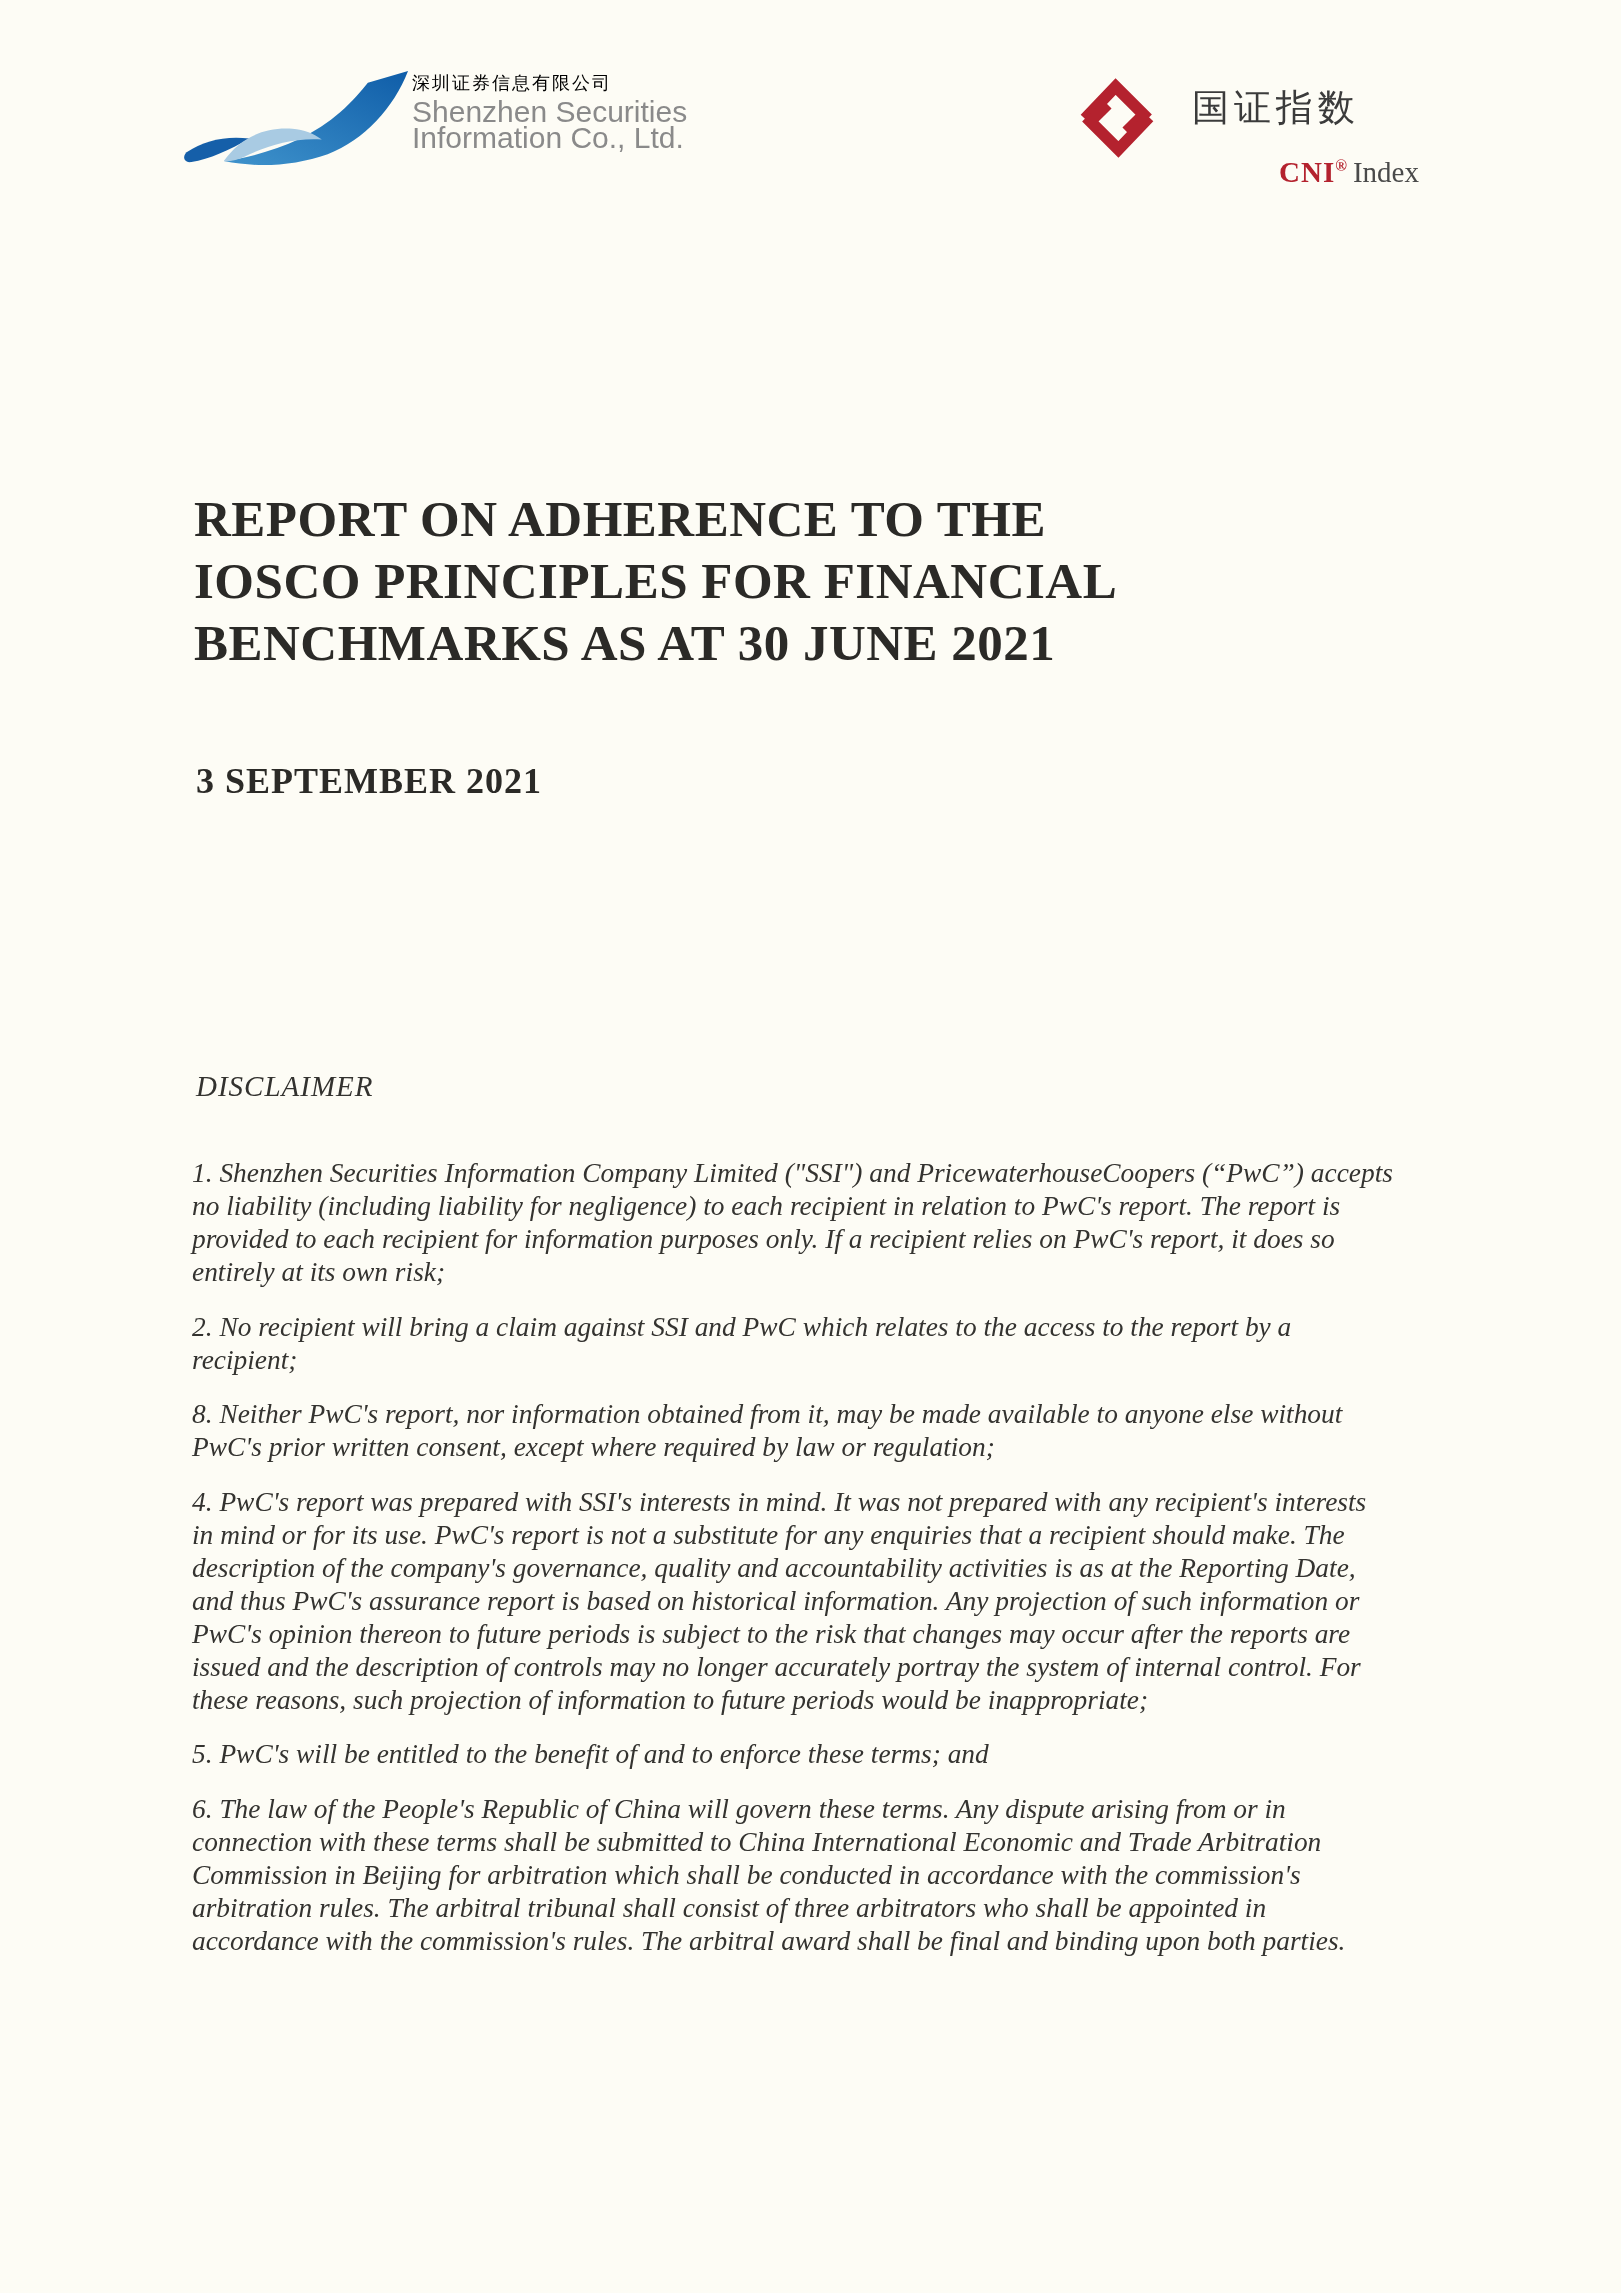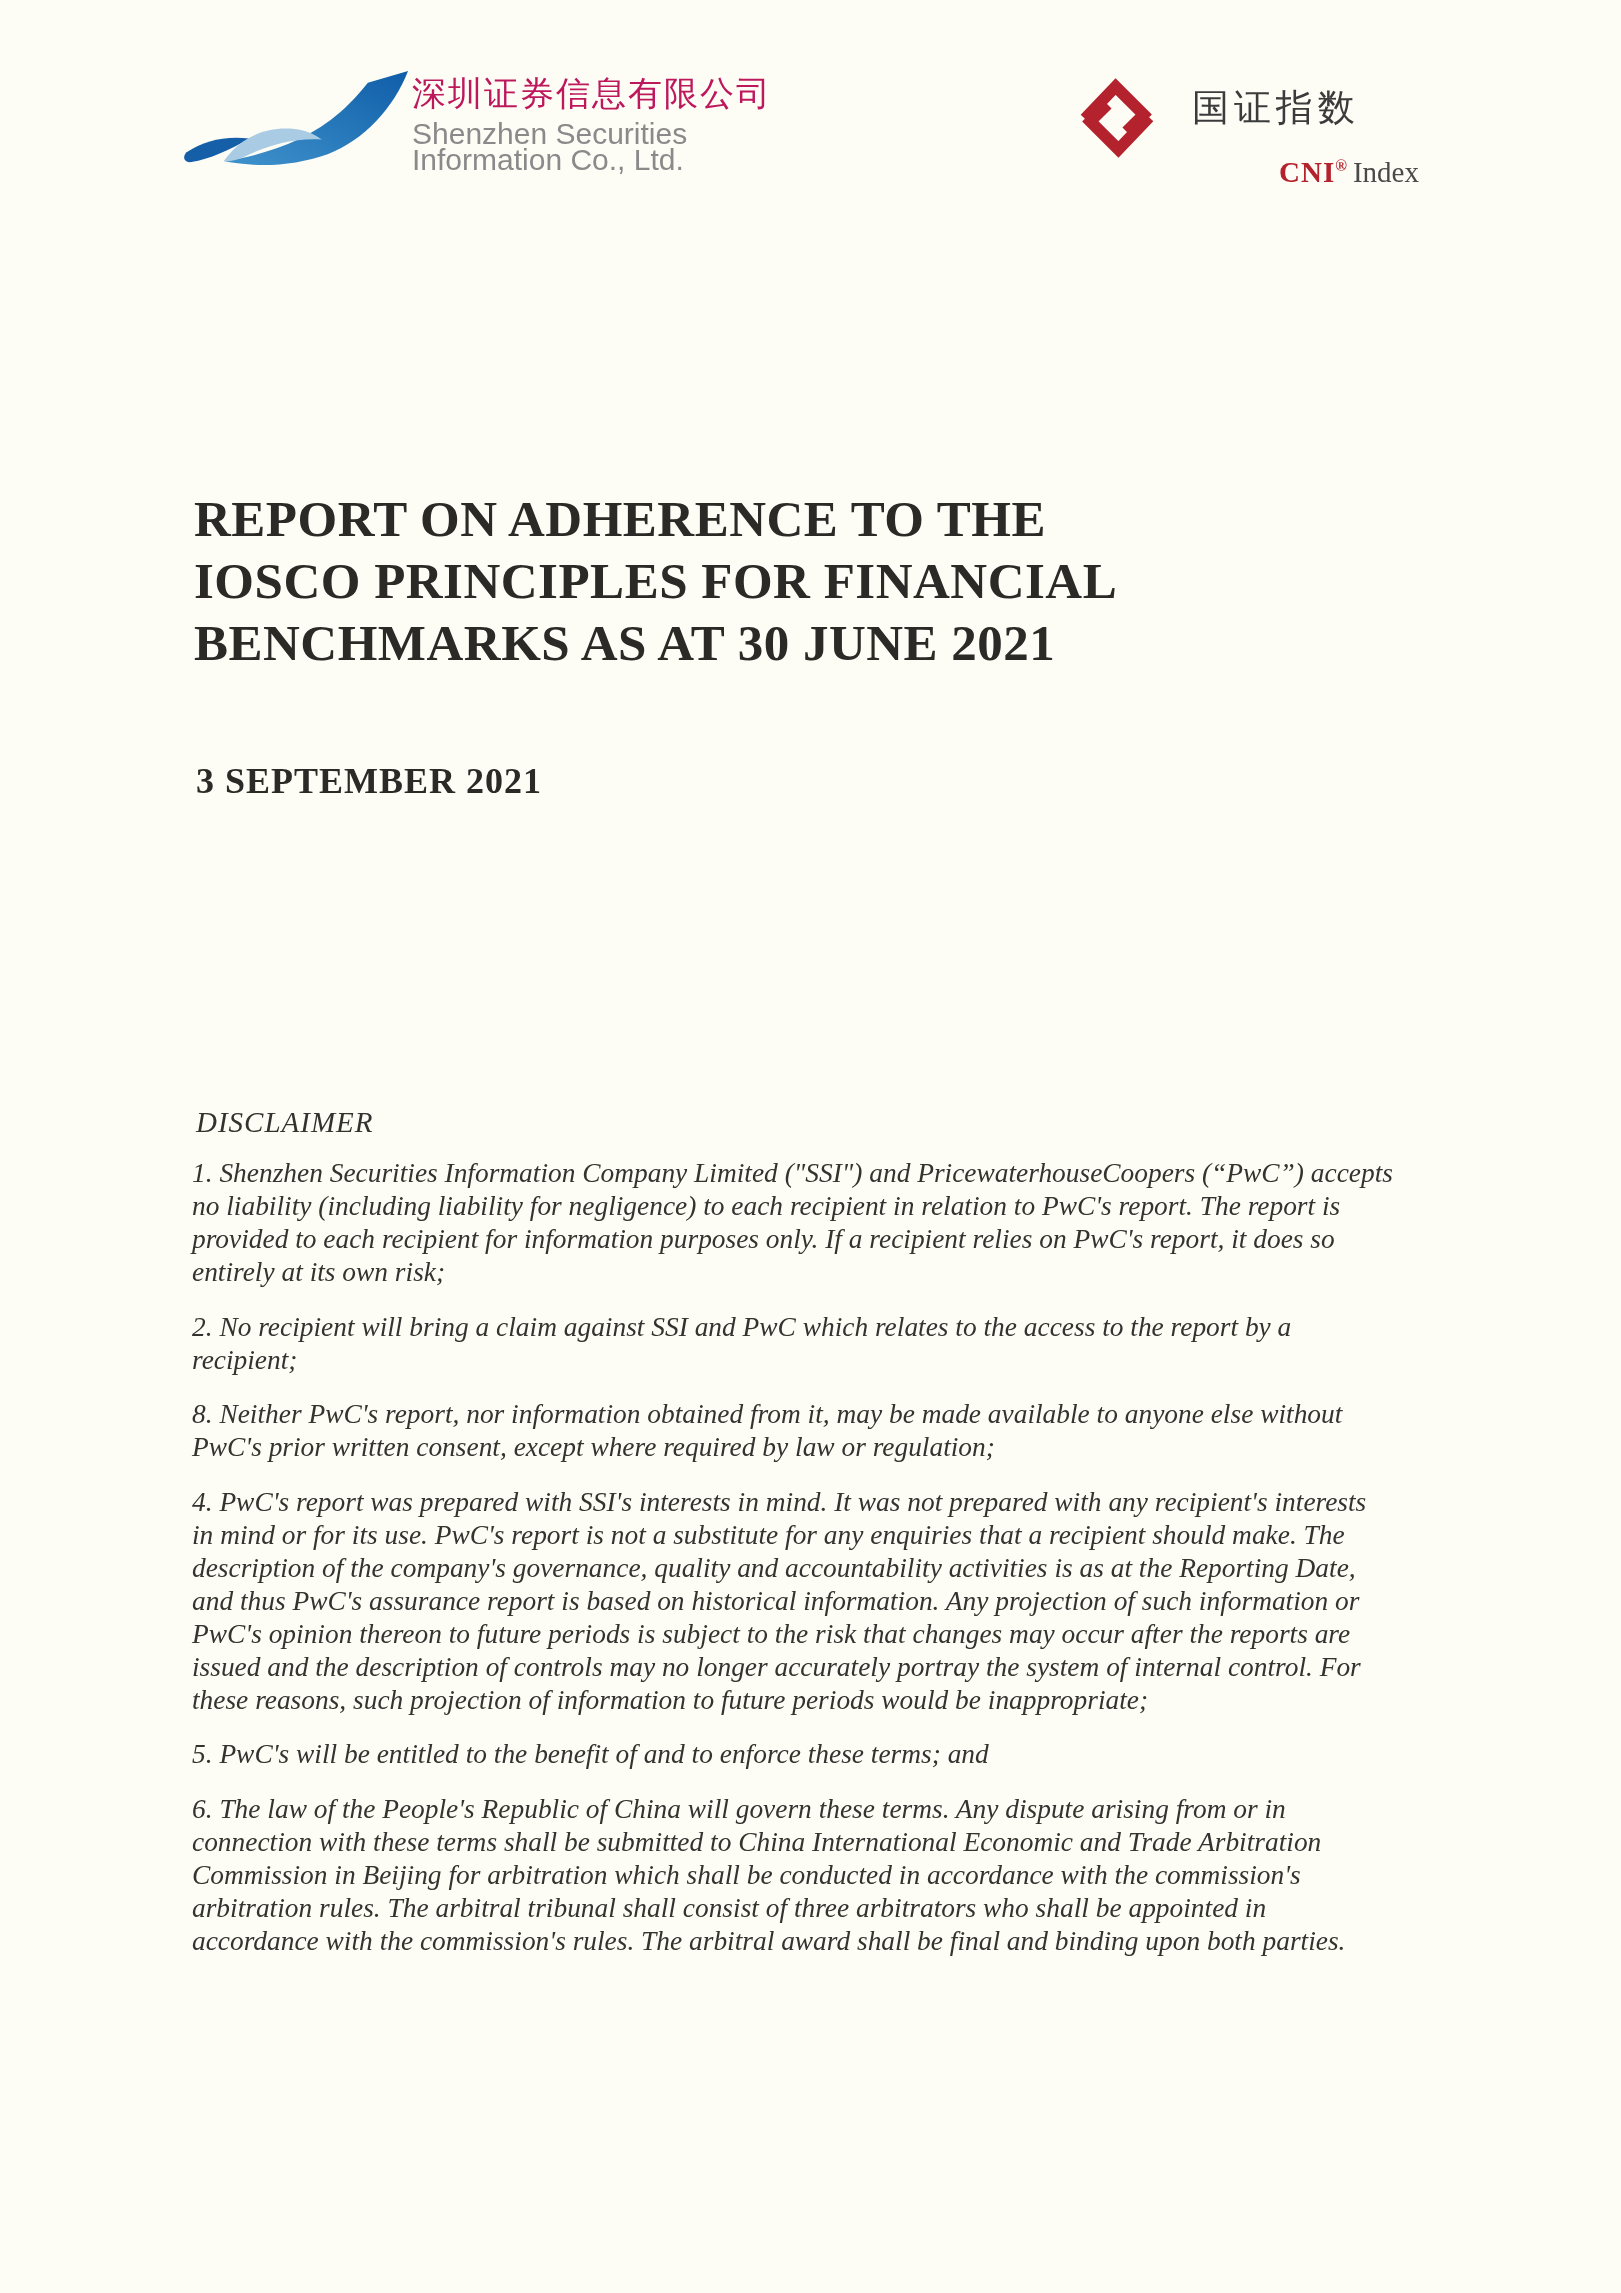--- a/index.html
+++ b/index.html
@@ -17,21 +17,21 @@
   }
 
   
   .ssi-logo-group { position: absolute; left: 165px; top: 59px; }
   .ssi-swoosh { position: absolute; left: 0; top: 9.8px; width: 245px; height: 98px; }
   .ssi-names {
     position: absolute; left: 247px; top: 11.8px; width: 412px;
     font-family: "Liberation Sans", sans-serif;
   }
   .ssi-cn {
-    font-size: 34px; color: #be185d; letter-spacing: 2px; white-space: nowrap;
+    font-size: 18px; color: #000000; letter-spacing: 2px; white-space: nowrap;
   }
   .ssi-en {
     font-size: 30px; color: #8a8a8a; line-height: 26.5px; margin-top: 3.9px;
   }
 
   .cni-logo-group { position: absolute; left: 1076px; top: 69px; }
   .cni-diamond { position: absolute; left: 0; top: 7.8px; width: 82px; height: 82px; }
   .cni-names { position: absolute; left: 116px; top: 13.7px; width: 314px; }
   .cni-cn {
     font-size: 37px; color: #3b3b3b; letter-spacing: 4.9px; white-space: nowrap;
@@ -48,21 +48,21 @@
     font-weight: bold; font-size: 51px; line-height: 62px;
     color: #2b2a27; letter-spacing: 0.5px;
   }
   .report-date {
     position: absolute; left: 196px; top: 760px;
     font-weight: bold; font-size: 36px; letter-spacing: 1px; color: #2b2a27;
   }
 
   
   .disclaimer-heading {
-    position: absolute; left: 196px; top: 1106px;
+    position: absolute; left: 196px; top: 1070px;
     font-style: italic; font-size: 29px; letter-spacing: 1px; color: #33322f; text-align: right;
   }
   .disclaimer-body {
     position: absolute; left: 192px; top: 1157px; width: 1201px;
     font-style: italic; font-size: 27.4px; line-height: 33px; color: #343330;
   }
   .disclaimer-body p { margin: 0 0 21.6px 0; }
 </style>
 </head>
 <body>

